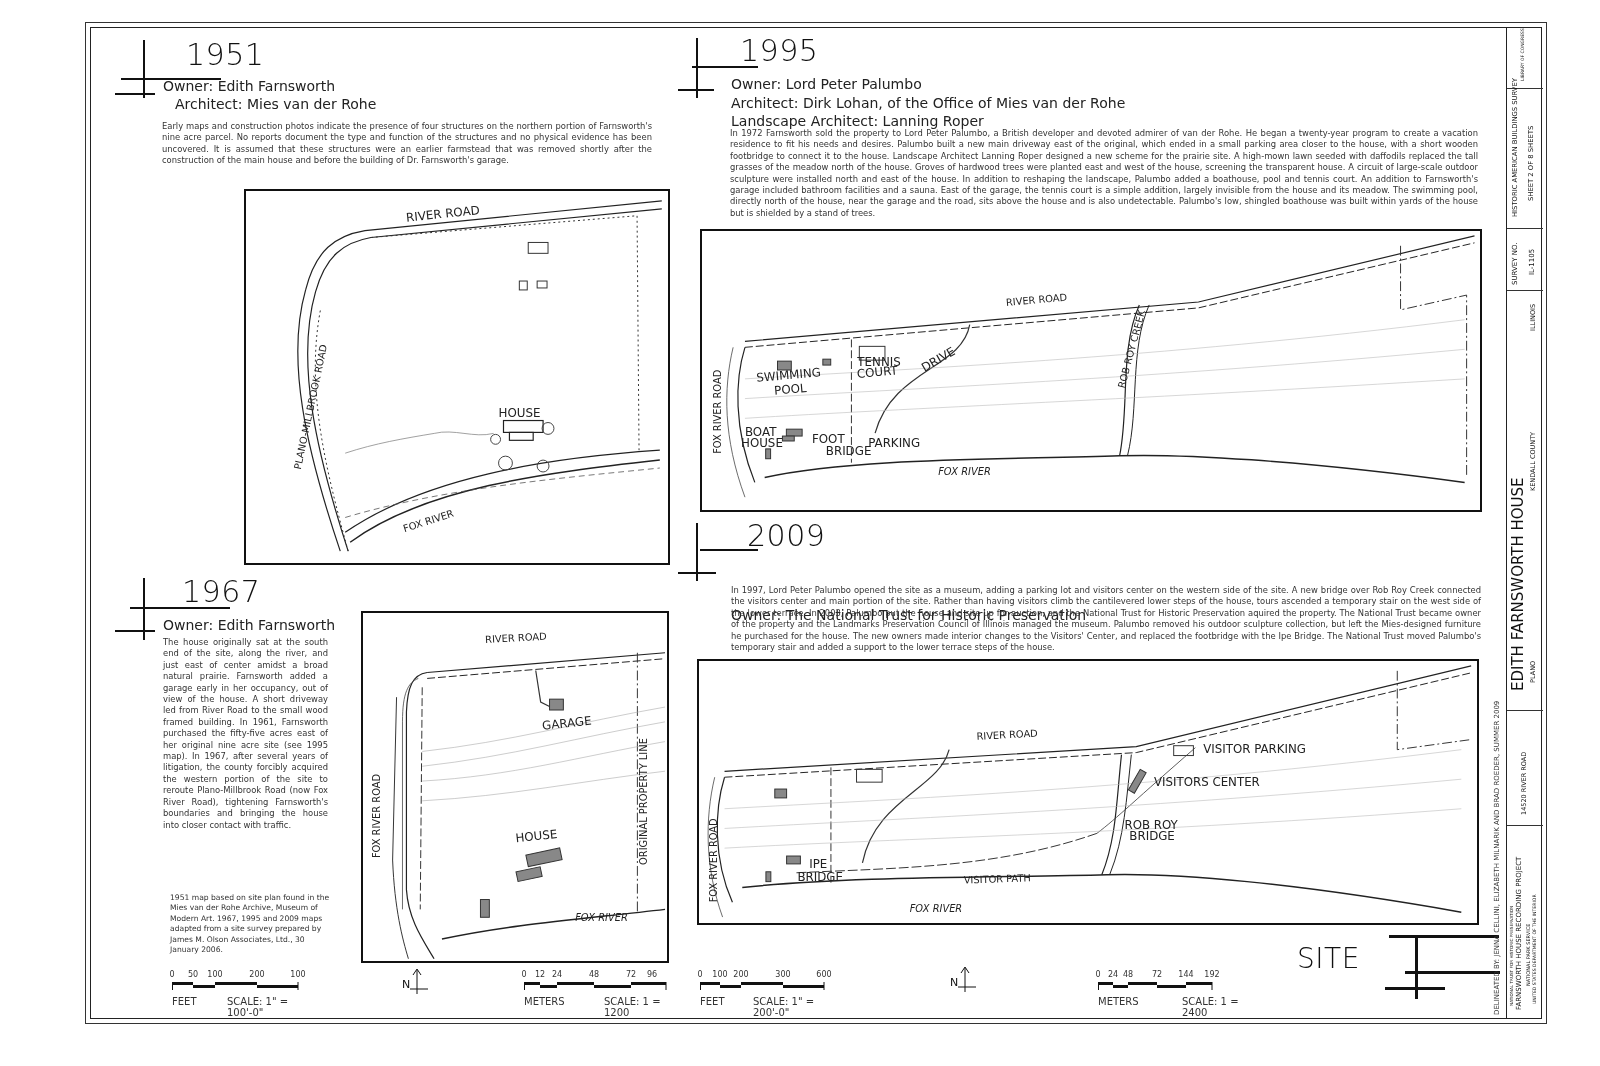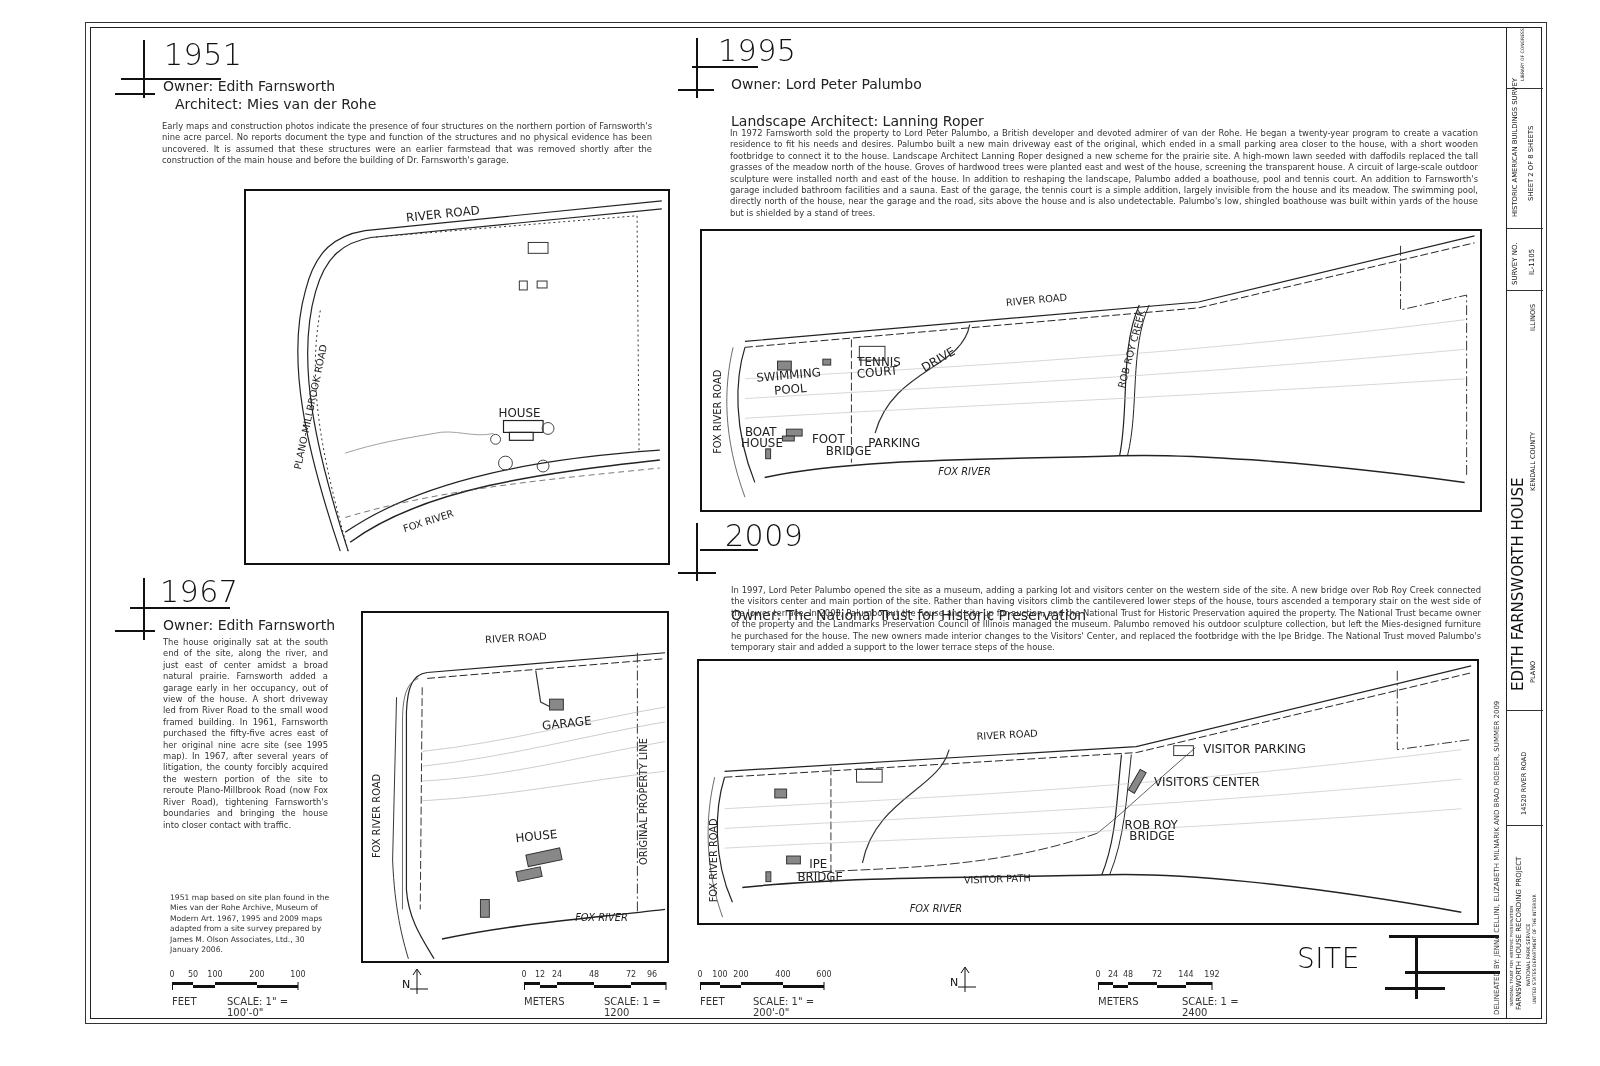--- a/index.html
+++ b/index.html
@@ -1,21 +1,21 @@
 <!DOCTYPE html>
 <html><head>
 <meta charset="utf-8">
 <style>
   * { box-sizing: border-box; margin: 0; padding: 0; }
   html, body { width: 1600px; height: 1066px; background: #ffffff; overflow: hidden; }
   body { position: relative; font-family: "DejaVu Sans", sans-serif; color: #111; }
   .abs { position: absolute; }
   .frame-outer { left: 85px; top: 22px; width: 1462px; height: 1002px; border: 1.5px solid #333; }
   .frame-inner { left: 90px; top: 27px; width: 1452px; height: 992px; border: 1.5px solid #222; }
-  .year { font-size: 30px; font-weight: 300; letter-spacing: 0.5px; line-height: 1; color: #111; }
+  .year { font-size: 30px; font-weight: 300; letter-spacing: 0.5px; line-height: 1; color: #111; margin-left: 22px; }
   .owner { font-size: 14px; line-height: 18px; color: #222; }
   .para { font-size: 8.4px; line-height: 11.4px; color: #333; text-align: justify; }
   .para-small { font-size: 7.6px; line-height: 10.4px; color: #333; }
   .cross-h { background: #111; height: 2px; }
   .cross-v { background: #111; width: 2px; }
   .map-box { border: 2px solid #111; background: #fff; overflow: hidden; }
   .map-box svg { width: 100%; height: 100%; display: block; }
   .map-label { font-family: "DejaVu Sans", sans-serif; font-size: 12px; fill: #222; }
   .map-label-sm { font-family: "DejaVu Sans", sans-serif; font-size: 10px; fill: #222; }
   .scale-num { font-size: 8px; color: #333; position: absolute; top: 0; transform: translateX(-50%); }
@@ -65,20 +65,21 @@
     <text class="map-label-sm" x="160" y="345" transform="rotate(-18 160 345)">FOX RIVER</text>
   </svg>
 </div>
 
 <div class="abs" style="left:678px;top:36px;width:810px;height:195px;">
   <div class="abs cross-v" style="left:18px;top:2px;height:60px;"></div>
   <div class="abs cross-h" style="left:14px;top:30px;width:66px;"></div>
   <div class="abs cross-h" style="left:0px;top:53px;width:36px;"></div>
   <div class="abs year" style="left:40px;top:0px;">1995</div>
   <div class="abs owner" style="left:53px;top:39px;">Owner: Lord Peter Palumbo</div>
+  <div class="abs owner" style="left:53px;top:58px;">Architect: Dirk Lohan, of the Office of Mies van der Rohe</div>
   <div class="abs owner" style="left:53px;top:76px;">Landscape Architect: Lanning Roper</div>
   <div class="abs para" style="left:52px;top:92px;width:748px;">In 1972 Farnsworth sold the property to Lord Peter Palumbo, a British developer and devoted admirer of van der Rohe. He began a twenty-year program to create a vacation residence to fit his needs and desires.  Palumbo built a new main driveway east of the original, which ended in a small parking area closer to the house, with a short wooden footbridge to connect it to the house. Landscape Architect Lanning Roper designed a new scheme for the prairie site. A high-mown lawn seeded with daffodils replaced the tall grasses of the meadow north of the house. Groves of hardwood trees were planted east and west of the house, screening the transparent house. A circuit of large-scale outdoor sculpture were installed north and east of the house. In addition to reshaping the landscape, Palumbo added a boathouse, pool and tennis court. An addition to Farnsworth's garage included bathroom facilities and a sauna. East of the garage, the tennis court is a simple addition, largely invisible from the house and its meadow. The swimming pool, directly north of the house, near the garage and the road, sits above the house and is also undetectable. Palumbo's low, shingled boathouse was built within yards of the house but is shielded by a stand of trees.</div>
 </div>
 
 <div class="abs map-box" style="left:700px;top:229px;width:782px;height:283px;">
   <svg viewBox="0 0 782 283">
     <path d="M40 112 L500 72 L780 5" fill="none" stroke="#222" stroke-width="1.2"></path>
     <path d="M40 118 L500 78 L780 12" fill="none" stroke="#222" stroke-width="1" stroke-dasharray="8 3"></path>
     <path d="M40 118 C30 150 28 200 50 255" fill="none" stroke="#222" stroke-width="1.2"></path>
     <path d="M28 118 C18 160 18 210 40 270" fill="none" stroke="#444" stroke-width="0.8"></path>
@@ -235,21 +236,21 @@
       <line x1="142" y1="0" x2="142" y2="8" stroke="#111"></line>
   </svg>
   <span class="scale-cap" style="left:0">METERS</span>
   <span class="scale-cap" style="left:80px">SCALE: 1 = 1200</span>
 </div>
 
 <div class="abs" style="left:700px;top:970px;width:135px;height:36px;">
   <span class="scale-num" style="left:0px">0</span>
   <span class="scale-num" style="left:20px">100</span>
   <span class="scale-num" style="left:41px">200</span>
-  <span class="scale-num" style="left:83px">400</span>
+  <span class="scale-num" style="left:83px">300</span>
   <span class="scale-num" style="left:124px">600</span>
   <svg class="scale-bar" width="130" height="8" style="left:0">
     <rect x="0" y="0" width="20" height="3" fill="#111"></rect>
       <rect x="20" y="3" width="21" height="3" fill="#111"></rect>
       <rect x="41" y="0" width="42" height="3" fill="#111"></rect>
       <rect x="83" y="3" width="41" height="3" fill="#111"></rect>
     <line x1="0.5" y1="0" x2="0.5" y2="8" stroke="#111"></line>
       <line x1="124" y1="0" x2="124" y2="8" stroke="#111"></line>
   </svg>
   <span class="scale-cap" style="left:0">FEET</span>

